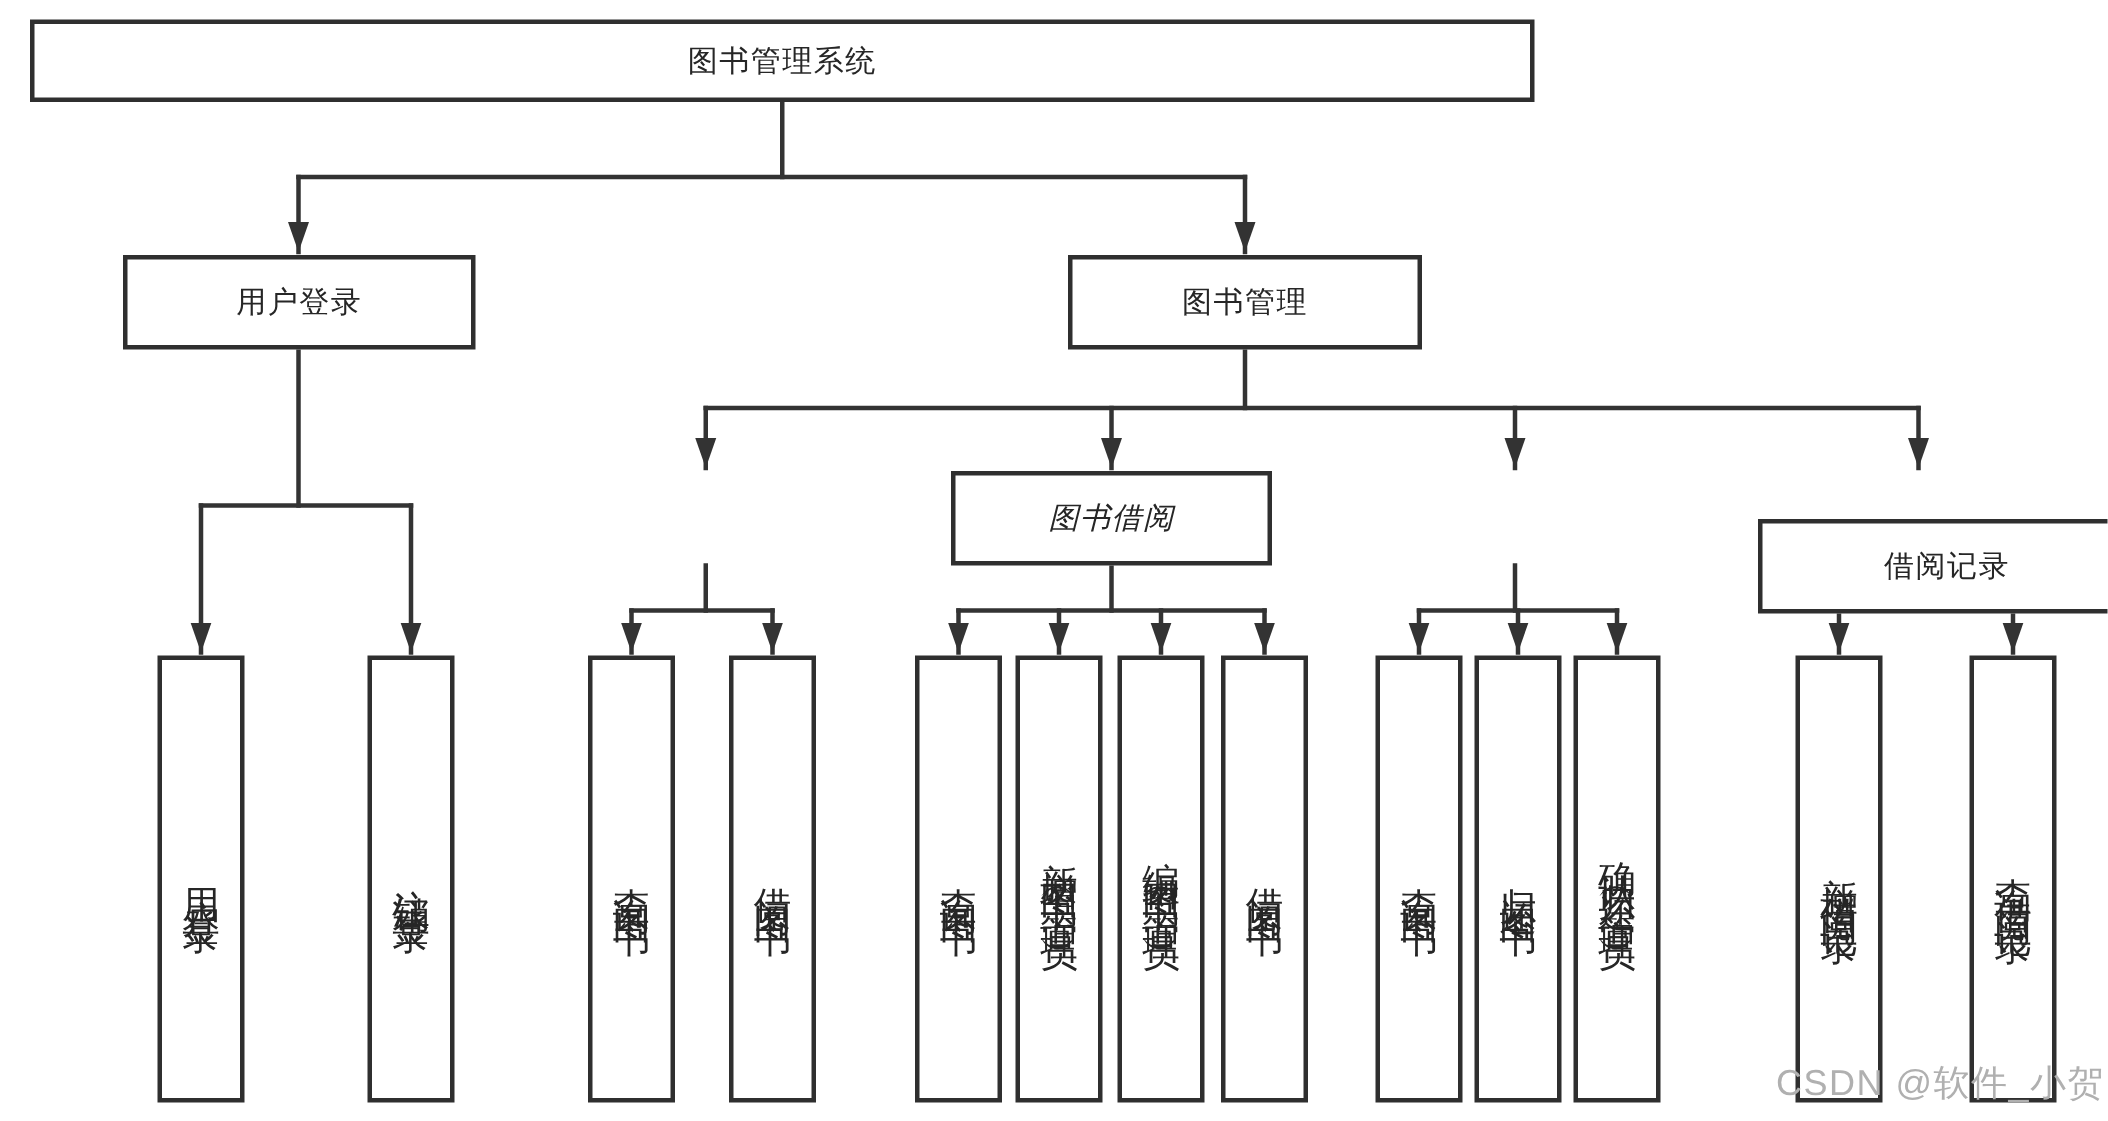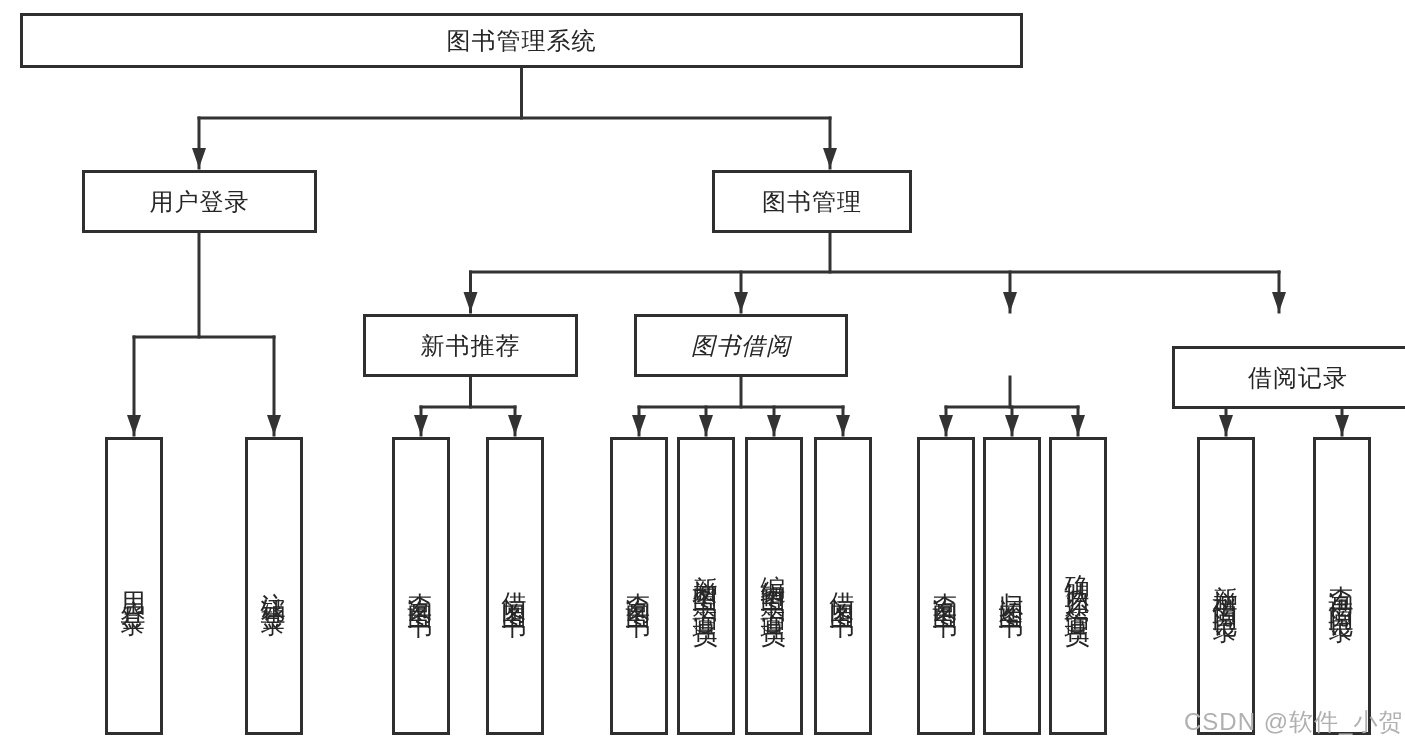--- a/index.html
+++ b/index.html
@@ -21,21 +21,21 @@
     pointer-events: none;
   }
   .hbox {
     position: absolute;
     box-sizing: border-box;
     background: #ffffff;
     border: 3px solid #2f2f2f;
     display: flex;
     align-items: center;
     justify-content: center;
-    font-size: 24px;
+    font-size: 20px;
     color: #262626;
     letter-spacing: 1px;
     z-index: 2;
   }
   .vbox {
     position: absolute;
     box-sizing: border-box;
     top: 437px;
     width: 58px;
     height: 298px;
@@ -113,23 +113,22 @@
       <path d="M1279,377 V407"></path>
       <path d="M1226,407 H1342"></path>
       <line x1="1226" y1="407" x2="1226" y2="435" marker-end="url(#ah)"></line>
       <line x1="1342" y1="407" x2="1342" y2="435" marker-end="url(#ah)"></line>
     </g>
   </svg>
 
   <div class="hbox" style="left:20px; top:13px; width:1003px; height:55px;">图书管理系统</div>
 
   <div class="hbox" style="left:82px; top:170px; width:235px; height:63px;">用户登录</div>
-  <div class="hbox" style="left:712px; top:170px; width:200px; height:63px;">图书管理</div>
+  <div class="hbox" style="left:712px; top:170px; width:236px; height:63px;">图书管理</div>
 
-  <div class="hbox" style="left:363px; top:314px; width:215px; height:63px;">新书推荐</div>
   <div class="hbox" style="left:634px; top:314px; width:214px; height:63px;font-style:italic;">图书借阅</div>
   <div class="hbox" style="left:1172px; top:314px; width:252px; height:63px;margin-top:32px;">借阅记录</div>
 
   <div class="vbox" style="left:105px;">用户登录</div>
   <div class="vbox" style="left:245px;">注销登录</div>
 
   <div class="vbox" style="left:392px;">查询图书</div>
   <div class="vbox" style="left:486px;">借阅图书</div>
 
   <div class="vbox" style="left:610px;">查询图书</div>

